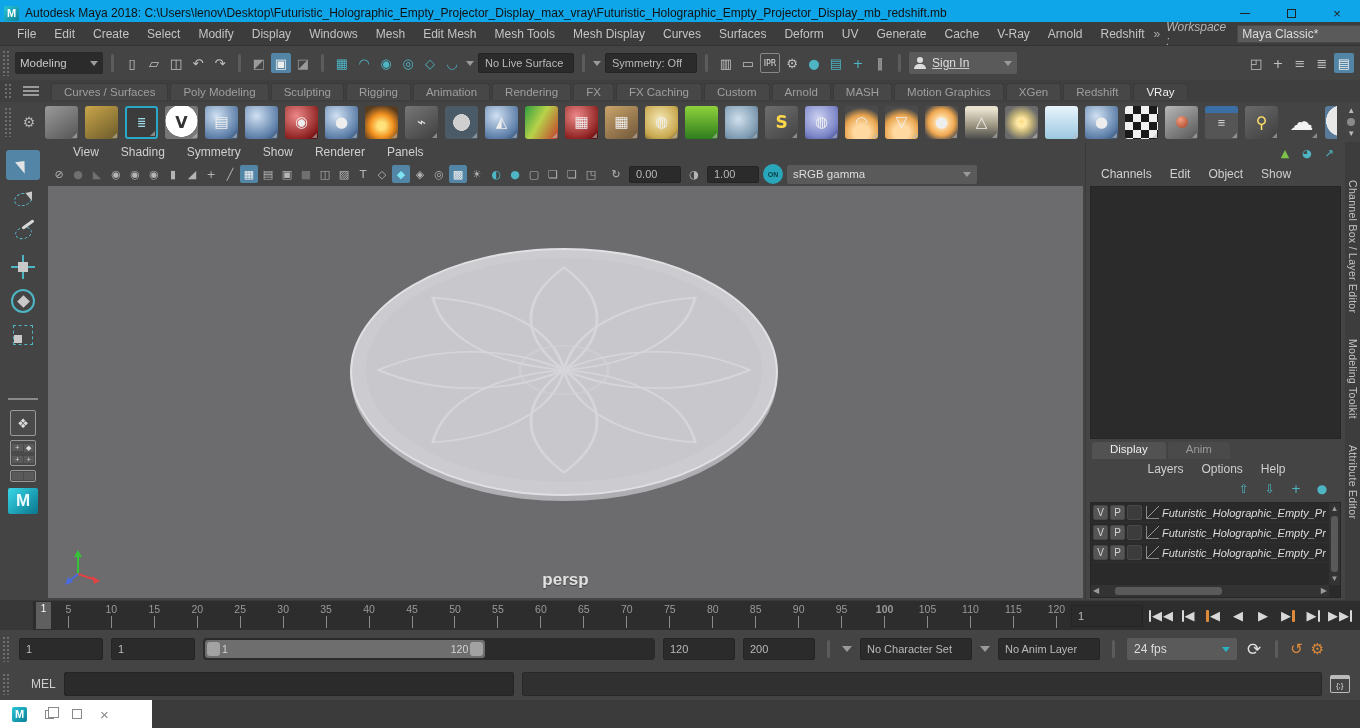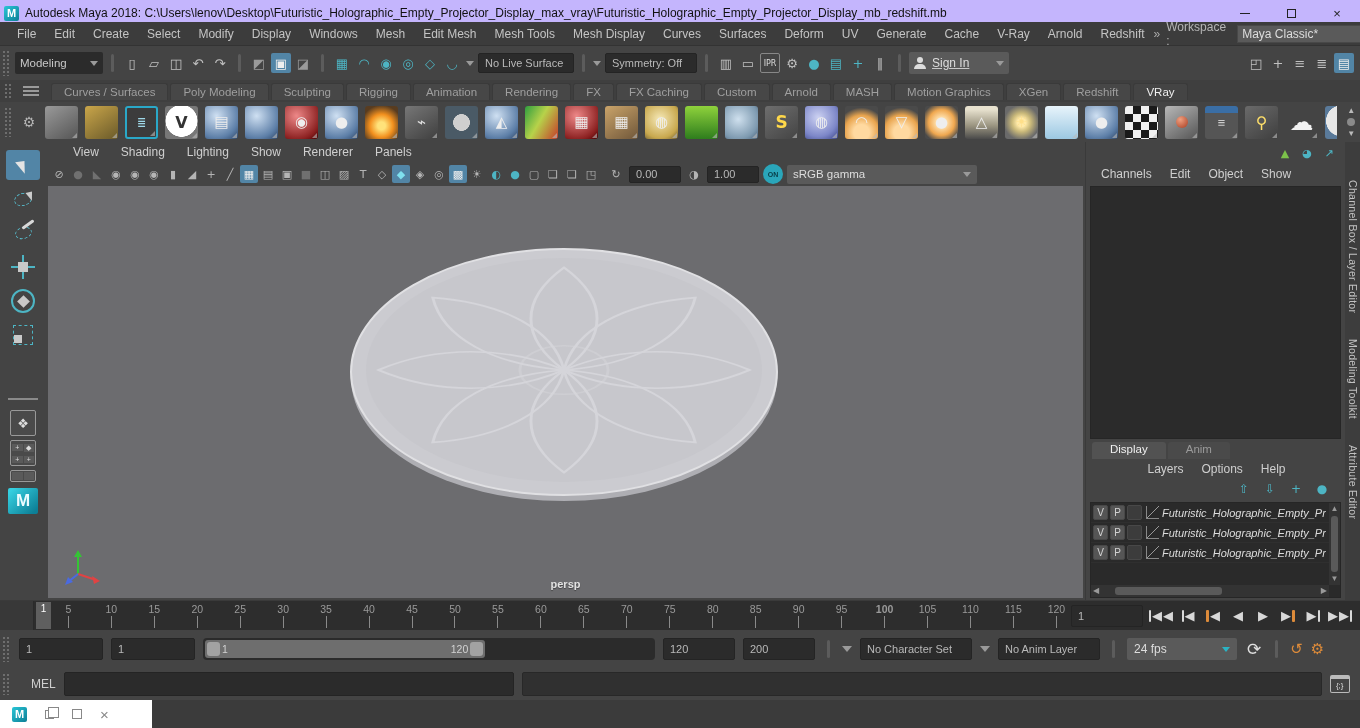--- a/index.html
+++ b/index.html
@@ -2,38 +2,38 @@
 <html style="--accent: #5285a6; --teal: #4db5c4; --orange: #dd8b3a;"><head>
 <meta charset="utf-8">
 <style>
   * { margin:0; padding:0; box-sizing:border-box; }
   html,body { width:1360px; height:728px; overflow:hidden; background:#3a3a3a;
               font-family:"Liberation Sans","DejaVu Sans",sans-serif; }
   #app { position:relative; width:1360px; height:728px; background:#444; color:#c8c8c8; font-size:12px; }
   .row { position:absolute; left:0; width:1360px; display:flex; align-items:center; }
 
   
-  #titlebar { top:0; height:26px; background:#c4b5fd; color:#111; }
+  #titlebar { top:0; height:26px; background:#0ea5e9; color:#111; }
   .maya-ico { width:15px; height:15px; margin:0 6px 0 4px; border-radius:2px;
               background:linear-gradient(135deg,#29c5d6,#0d7f96); position:relative; flex:none; }
   .maya-ico::before { content:"M"; position:absolute; inset:0; color:#fff; font-size:11px; font-weight:bold;
                       text-align:center; line-height:15px; }
   #titlebar .title { font-size:12px; white-space:nowrap; overflow:hidden; }
   .winbtns { margin-left:auto; display:flex; height:100%; }
   .wb { width:46px; height:100%; display:flex; align-items:center; justify-content:center; color:#222; }
   .wb .min { width:10px; height:1px; background:#222; }
   .wb .max { width:9px; height:9px; border:1px solid #222; }
   .wb .cls { font-size:13px; line-height:1; }
 
   
   #menubar { top:22px; height:24px; background:#3c3c3c; border-bottom:1px solid #333; padding-left:8px; }
   .menu-item { padding:0 9px; color:#c4c4c4; font-size:12px; cursor:default; white-space:nowrap; }
   #wsgroup { margin-left:auto; display:flex; align-items:center; gap:6px; padding-right:6px; }
   .chev { color:#aaa; font-size:12px; }
-  .ws-label { color:#b5b5b5; }
+  .ws-label { color:#b5b5b5;font-style:italic; }
   .ws-dd { width:225px; height:18px; background:#5a5a5a; border:1px solid #484848; display:flex; align-items:center;
            padding:0 4px; color:#ddd; }
   .dd-caret { width:0; height:0; border-left:4px solid transparent; border-right:4px solid transparent;
               border-top:5px solid #2ab3c4; flex:none; }
 
   
   #statusline { top:46px; height:34px; background:#444; gap:4px; padding-left:2px; }
   .grip { width:9px; height:26px; flex:none;
           background-image:radial-gradient(#6e6e6e 1px, transparent 1.3px); background-size:4px 4px; }
   .vsep { width:3px; height:18px; border-radius:2px; background:#5c5c5c; margin:0 4px; flex:none; }
@@ -43,21 +43,21 @@
   .dd.dark { background:#2b2b2b; }
   .gi { width:20px; height:20px; display:flex; align-items:center; justify-content:center; color:#c0c0c0;
         font-size:13px; border-radius:2px; flex:none; font-family:"DejaVu Sans",sans-serif; }
   .gi.teal { color:var(--teal); }
   .gi.dim2 { color:#9a9a9a; }
   .gi.active { background:var(--accent); color:#eee; }
   .gi.ipr { font-size:8px; letter-spacing:0; color:#ddd; border:1px solid #888; }
   .person-icon { width:12px; height:12px; position:relative; flex:none; }
   .person-icon::before { content:""; position:absolute; left:3px; top:0; width:6px; height:6px; border-radius:50%; background:#ddd; }
   .person-icon::after { content:""; position:absolute; left:0; bottom:0; width:12px; height:5px; border-radius:5px 5px 0 0; background:#ddd; }
-  #signin { width:100px;text-decoration:underline; }
+  #signin { width:108px;text-decoration:underline; }
   #signin span { color:#ddd; }
   #right-toggles { margin-left:auto; display:flex; gap:2px; padding-right:6px; }
 
   
   #shelftabs { top:80px; height:22px; background:#3f3f3f; padding-left:4px; gap:2px; }
   .hamburger { width:16px; height:10px; margin:0 10px 0 8px; flex:none;
                background:linear-gradient(#9a9a9a 0 0) 0 0/16px 2px no-repeat,
                           linear-gradient(#9a9a9a 0 0) 0 4px/16px 2px no-repeat,
                           linear-gradient(#9a9a9a 0 0) 0 8px/16px 2px no-repeat; }
   .shelf-tab { padding:2px 12px; color:#9f9f9f; font-size:11.5px; background:#474747; border:1px solid #3a3a3a;
@@ -148,21 +148,21 @@
   .vpi.dim { color:#707070; }
   .vp-exposure { display:flex; align-items:center; gap:4px; margin-left:6px; }
   .vp-exposure .fld { width:52px; height:17px; }
   .on-btn { width:20px; height:20px; border-radius:50%; background:#2aa6ba; color:#083c46; font-size:7px; font-weight:bold;
             display:flex; align-items:center; justify-content:center; }
   .gamma-dd { width:190px; height:19px; background:#5a5a5a; display:flex; align-items:center; padding:0 6px;
               color:#ddd; font-size:11.5px; border-radius:2px; }
   .gamma-dd .dd-caret { margin-left:auto; }
   #vp-canvas { flex:1; margin:0 2px 2px 2px; background:#6c6c6f; position:relative; overflow:hidden; }
   #persp-label { position:absolute; bottom:8px; left:50%; transform:translateX(-50%); color:#e2e2e2;
-                 font-size:11px; font-weight:bold; text-shadow:0 1px 1px rgba(0,0,0,.4); }
+                 font-size:17px; font-weight:bold; text-shadow:0 1px 1px rgba(0,0,0,.4); }
   #axis-gizmo { position:absolute; left:14px; bottom:10px; }
 
   
   #rightpanel { width:260px; background:#444; display:flex; flex-direction:column; border-left:1px solid #3a3a3a; }
   #cb-topicons { height:22px; display:flex; justify-content:flex-end; gap:6px; padding:3px 8px 0 0; }
   #cb-topicons .gi { width:16px; height:16px; font-size:11px; }
   .cb-star { color:#7cc24a !important; }
   #cb-menus { height:20px; display:flex; align-items:center; padding-left:6px; }
   #cb-menus span, #le-menus span { padding:0 9px; font-size:12px; color:#cfcfcf; }
   #cb-empty { height:253px; margin:2px 4px 0 4px; background:#2b2b2b; border:1px solid #262626; }
@@ -457,21 +457,21 @@
           <i></i>
         </div>
       <div class="maya-logo"></div>
     </div>
 
     <div id="viewport">
       <div id="vp-menus">
 
       <span>View</span>
           <span>Shading</span>
-          <span>Lighting</span>
+          <span>Symmetry</span>
           <span>Show</span>
           <span>Renderer</span>
           <span>Panels</span>
         </div>
       <div id="vp-icons">
         <div style="display:flex;gap:1px">
 
         <span class="vpi">⊘</span>
             <span class="vpi dim">●</span>
             <span class="vpi dim">◣</span>

